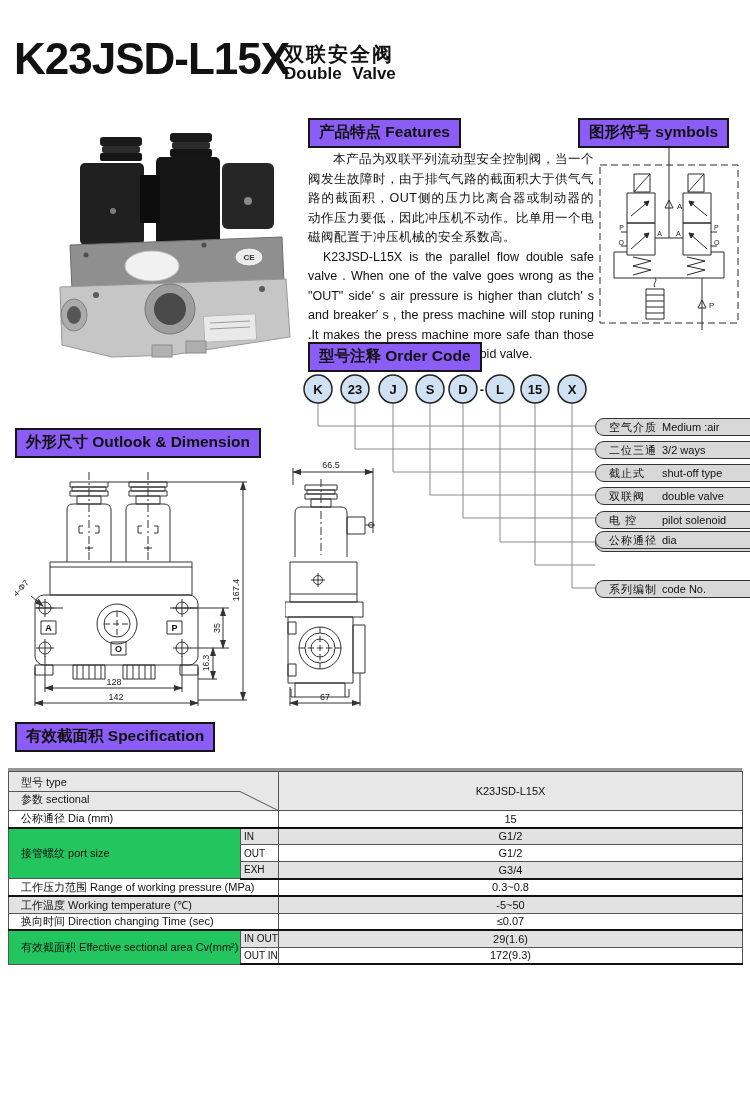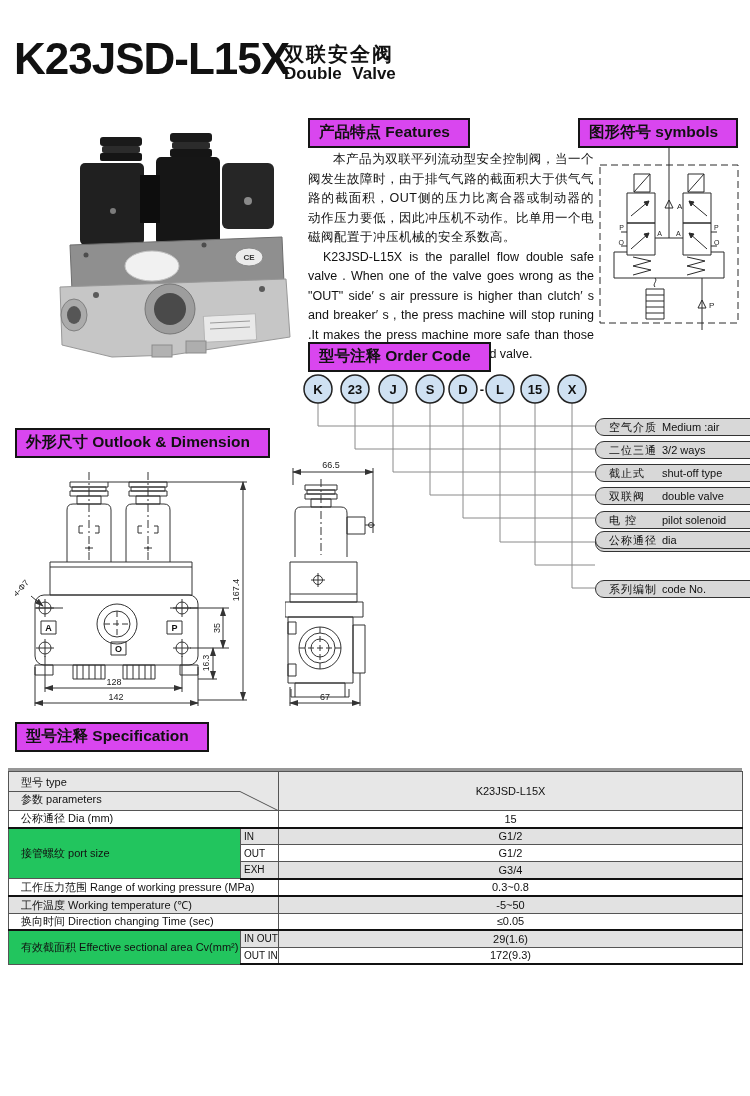--- a/index.html
+++ b/index.html
@@ -12,22 +12,22 @@
   .abs { position:absolute; }
 
   
   .model-title { left:14px; top:34px; font-size:44px; font-weight:bold; letter-spacing:-1px; }
   .subtitle { left:284px; top:44px; line-height:1.05; }
   .subtitle .cn { font-size:20px; font-weight:bold; letter-spacing:2px; }
   .subtitle .en { font-size:17px; font-weight:bold; word-spacing:6px; }
 
   
   .sec-head {
-    display:inline-block; background:#d946ef; border:2px solid #151515;
-    padding:2px 18px 3px 9px; font-size:15.5px; font-weight:bold; white-space:nowrap;
+    display:inline-block; background:#8b5cf6; border:2px solid #151515;
+    padding:2px 9px 3px 9px; font-size:15.5px; font-weight:bold; white-space:nowrap;
   }
 
   
   .features-body { left:308px; top:150px; width:286px; font-size:12.5px; line-height:19.5px; text-align:justify; }
   .features-body p.cn { text-indent:2em; letter-spacing:.5px; }
   .features-body p.en { text-indent:1.2em; letter-spacing:0; }
 
   
   .pill {
     position:absolute; left:595px; width:173px; height:18px;
@@ -347,34 +347,34 @@
       <rect x="3" y="209" width="8" height="12"></rect>
     <rect x="68" y="170" width="12" height="48"></rect>
     <rect x="10" y="228" width="50" height="14"></rect>
     <path d="M10,242 h-4 v-8 M60,242 h4 v-8"></path>
 
     <path d="M5,232 V251 M75,218 V251"></path>
     <line x1="5" y1="248" x2="75" y2="248" marker-start="url(#arrS)" marker-end="url(#arrS)"></line>
     <text x="40" y="245" font-size="9" text-anchor="middle" stroke="none" fill="#222">67</text>
   </svg>
 
-  <div class="abs sec-head" style="left:15px;top:722px;">型号注释 Specification</div>
+  <div class="abs sec-head" style="left:15px;top:722px;">有效截面积 Specification</div>
 
   <div class="abs spec-wrap">
     <table class="spec">
       <colgroup>
           <col style="width:232px">
           <col style="width:38px">
           <col style="width:464px">
         </colgroup>
       <tbody>
           <tr class="hdr">
         <td class="corner" colspan="2">
           <div class="corner-top">型号 type</div>
-          <div class="corner-bot">参数 parameters</div>
+          <div class="corner-bot">参数 sectional</div>
           <svg width="270" height="39" viewBox="0 0 270 39" style="position:absolute;left:0;top:0;">
             <line x1="0" y1="19.5" x2="231" y2="19.5" stroke="#555" stroke-width="1"></line>
             <line x1="231" y1="19.5" x2="270" y2="39" stroke="#555" stroke-width="1"></line>
           </svg>
         </td>
         <td class="val bg-h">K23JSD-L15X</td>
       </tr>
       <tr class="bb-thick">
         <td colspan="2">公称通径 Dia (mm)</td>
         <td class="val">15</td>
@@ -395,21 +395,21 @@
       <tr class="bb-thick">
         <td colspan="2">工作压力范围 Range of working pressure (MPa)</td>
         <td class="val">0.3~0.8</td>
       </tr>
       <tr>
         <td colspan="2" class="bg-b">工作温度 Working temperature (℃)</td>
         <td class="val bg-b">-5~50</td>
       </tr>
       <tr class="bb-thick">
         <td colspan="2">换向时间 Direction  changing Time (sec)</td>
-        <td class="val">≤0.05</td>
+        <td class="val">≤0.07</td>
       </tr>
       <tr>
         <td rowspan="2" class="bg-a">有效截面积 Effective sectional area Cv(mm²)</td>
         <td class="sub bg-b">IN OUT</td>
         <td class="val bg-b">29(1.6)</td>
       </tr>
       <tr>
         <td class="sub">OUT IN</td>
         <td class="val">172(9.3)</td>
       </tr>

